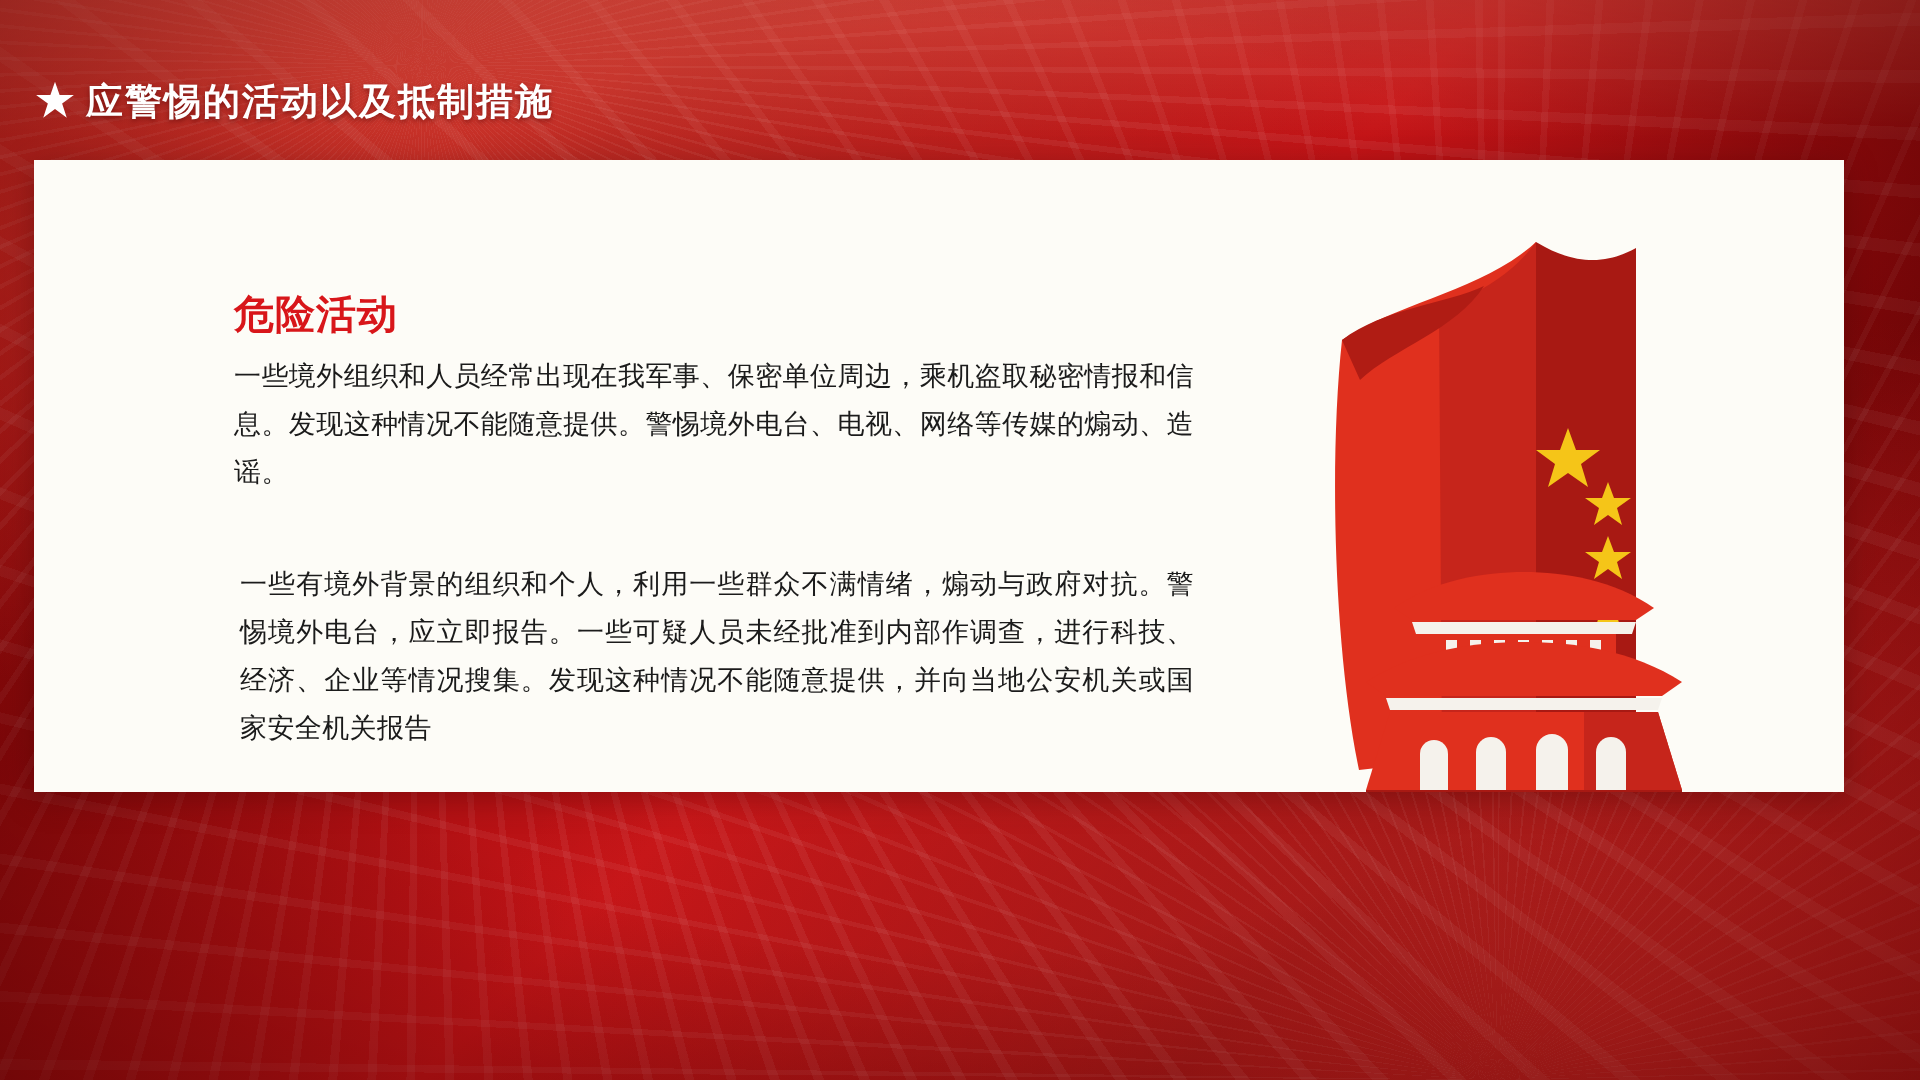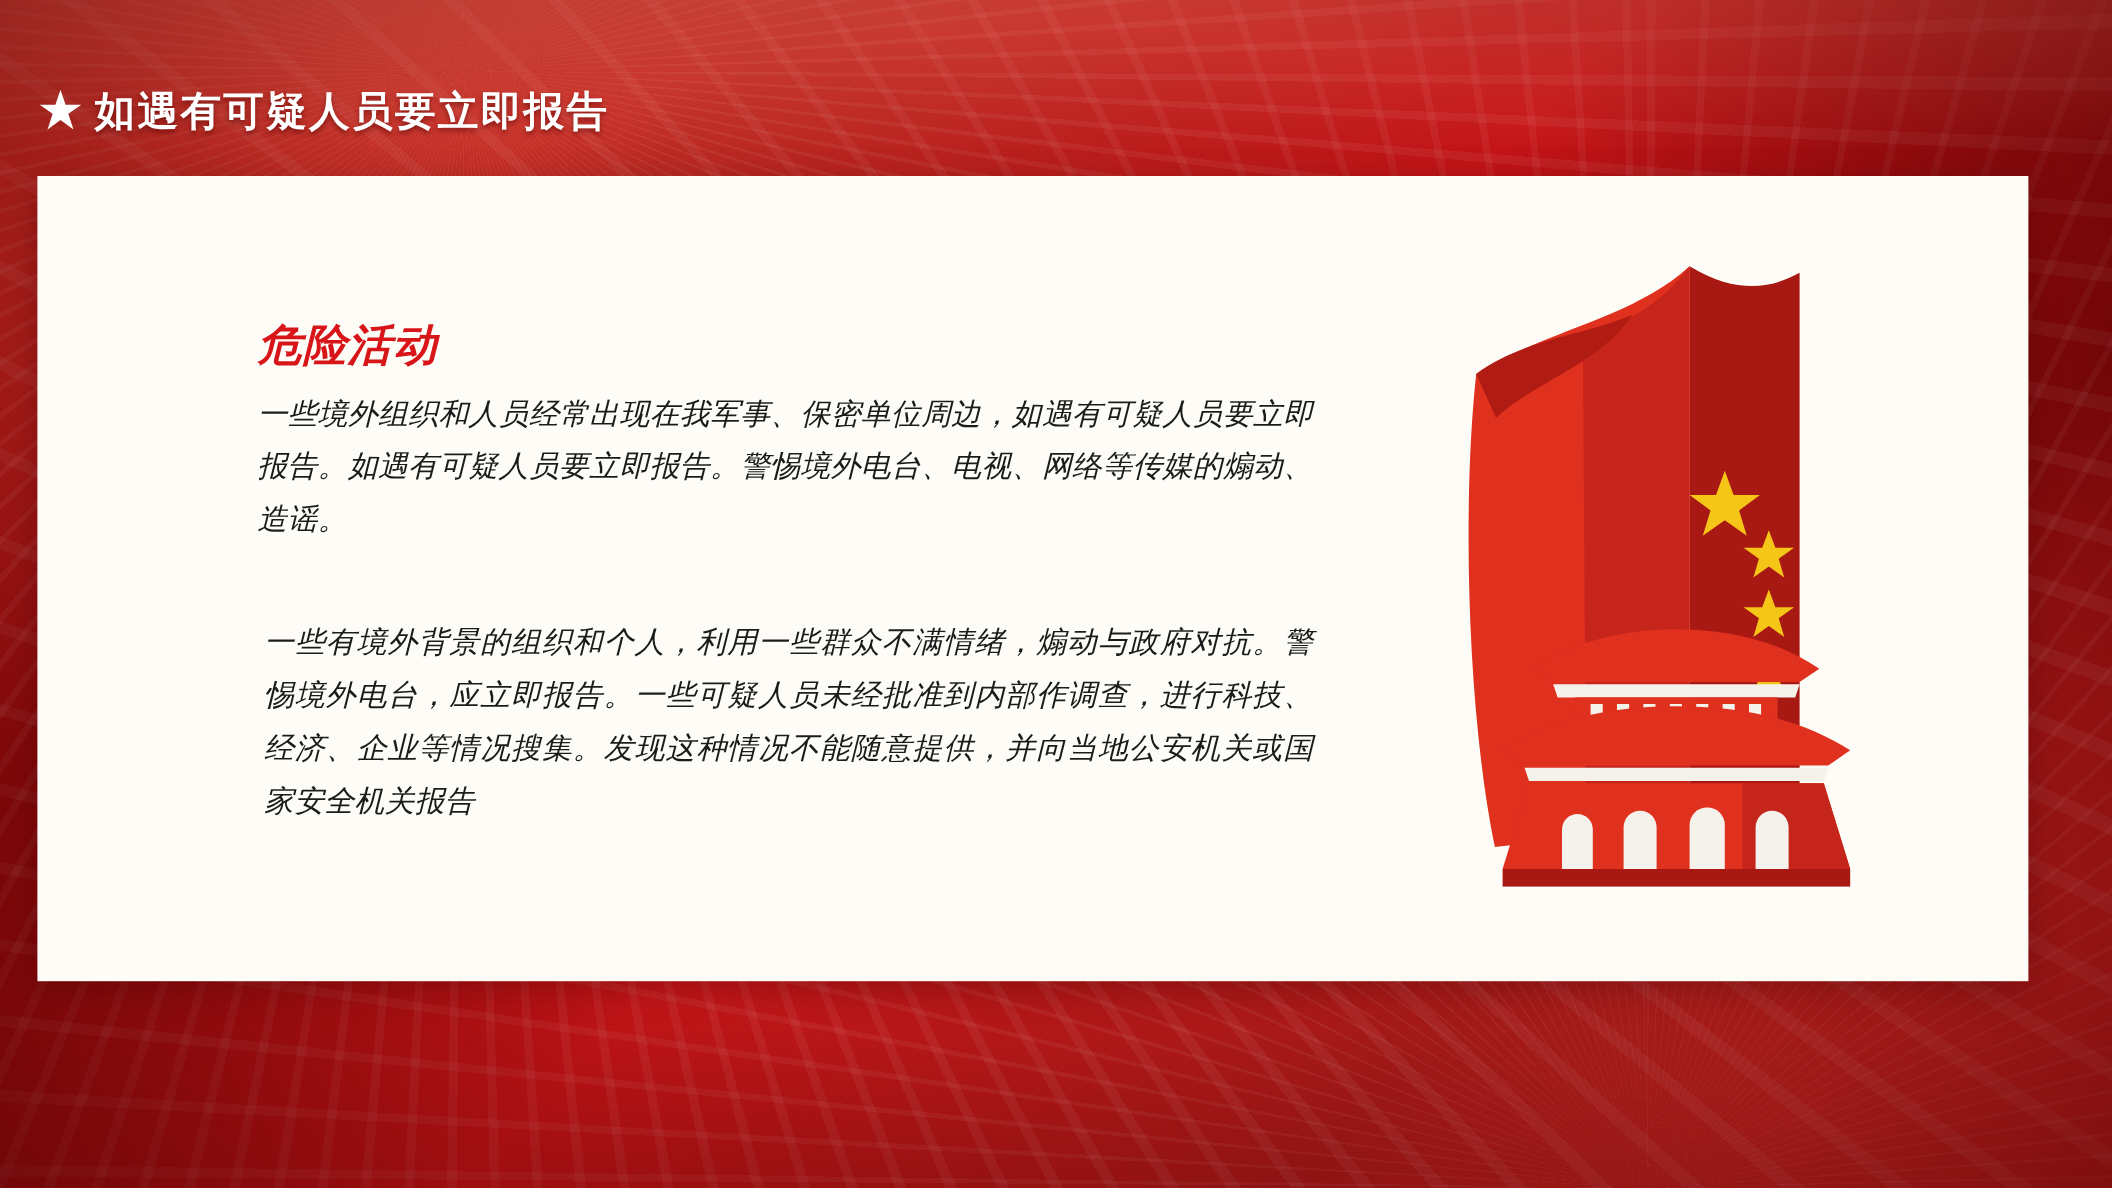--- a/index.html
+++ b/index.html
@@ -84,25 +84,24 @@
     text-shadow: 0 2px 5px rgba(80,0,0,0.55);
     white-space: nowrap;
   }
 
   
   .card {
     position: absolute;
     left: 34px;
     top: 160px;
     width: 1810px;
-    height: 732px;
+    height: 632px;
     background: #fdfcf7;
     box-shadow: 0 6px 30px rgba(60,0,0,0.35);
     overflow: hidden;
-    font-style: italic;
   }
 
   .content {
     position: absolute;
     left: 200px;
     top: 130px;
     width: 960px;
   }
 
   .section-heading {
@@ -149,28 +148,28 @@
   <div class="rays2"></div>
   <div class="topglow"></div>
   <div class="vignette"></div>
 
   <div class="title-row">
     <span>
       <svg class="star-icon" viewBox="0 0 100 100" aria-hidden="true">
         <polygon points="50,4 61,36 95,36 67,56 78,90 50,69 22,90 33,56 5,36 39,36" fill="#ffffff"></polygon>
       </svg>
     </span>
-    <span class="slide-title">如遇有可疑人员要立即报告</span>
+    <span class="slide-title">应警惕的活动以及抵制措施</span>
   </div>
 
   <div class="card">
 
     <div class="content">
       <h2 class="section-heading">危险活动</h2>
-      <p class="para first">一些境外组织和人员经常出现在我军事、保密单位周边，如遇有可疑人员要立即报告。如遇有可疑人员要立即报告。警惕境外电台、电视、网络等传媒的煽动、造谣。</p>
+      <p class="para first">一些境外组织和人员经常出现在我军事、保密单位周边，乘机盗取秘密情报和信息。发现这种情况不能随意提供。警惕境外电台、电视、网络等传媒的煽动、造谣。</p>
       <p class="para second">一些有境外背景的组织和个人，利用一些群众不满情绪，煽动与政府对抗。警惕境外电台，应立即报告。一些可疑人员未经批准到内部作调查，进行科技、经济、企业等情况搜集。发现这种情况不能随意提供，并向当地公安机关或国家安全机关报告</p>
     </div>
 
     <div class="illustration">
       <svg viewBox="0 0 520 660" aria-hidden="true">
 
         <path d="M352 12 C 398 40, 430 30, 452 18 L 452 500 L 352 520 Z" fill="#a81913"></path>
 
         <path d="M158 110 C 215 72, 300 60, 352 12 L 352 520 L 175 540 C 150 420, 145 230, 158 110 Z" fill="#e0301e"></path>
 

